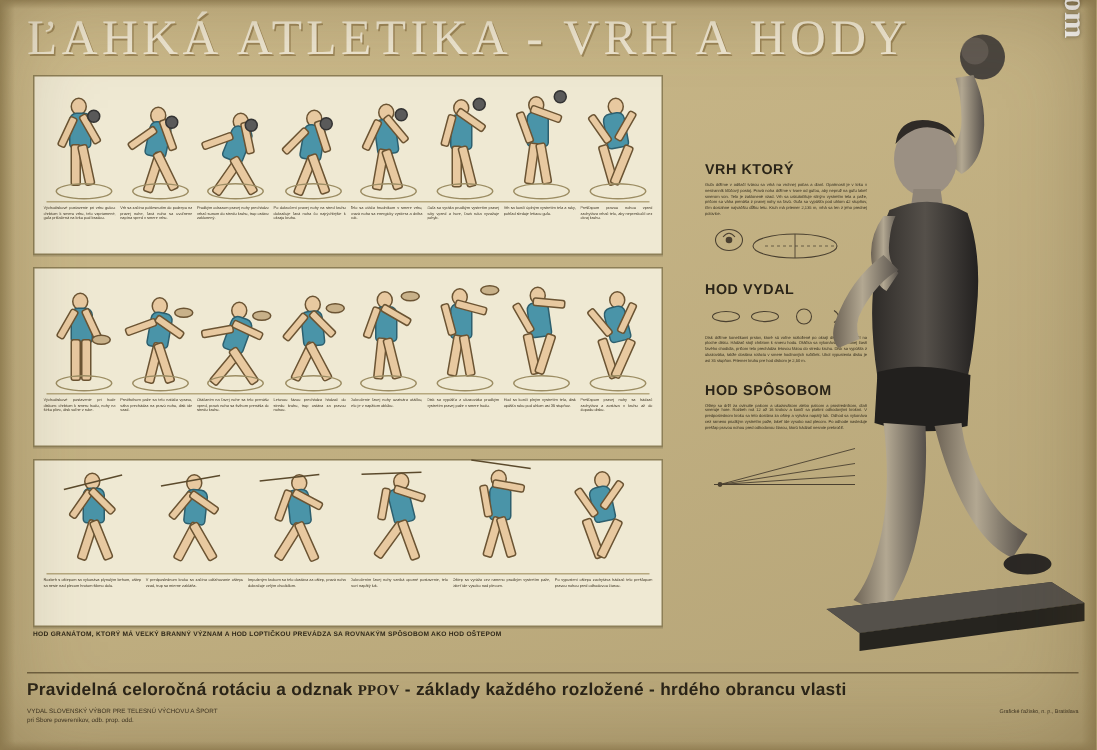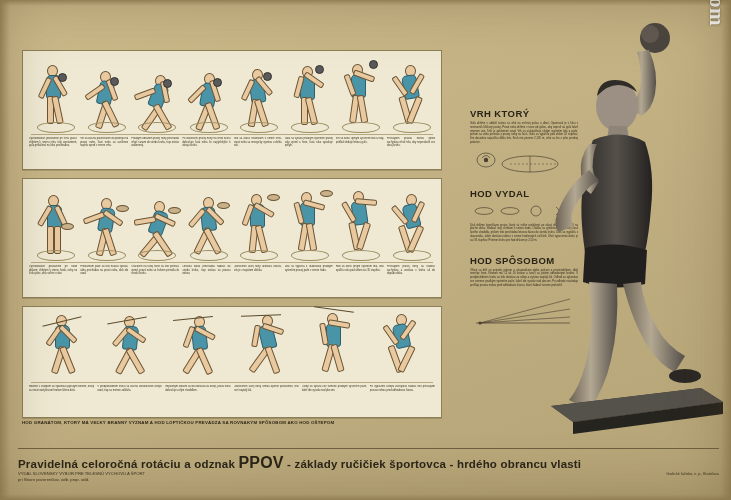--- a/index.html
+++ b/index.html
@@ -136,21 +136,21 @@
   }
   .banner-rule{
     position:absolute;left:0;right:0;top:0;height:1px;background:#6f6040;
   }
   .banner-main{
     position:absolute;left:0;top:6px;
     font-family:"Liberation Sans", sans-serif;
     font-weight:bold;font-size:11.5px;color:#2a2418;letter-spacing:.2px;
     white-space:nowrap;
   }
-  .banner-main .em{font-size:16px;}
+  .banner-main .em{font-size:10px;font-family:Liberation Serif, serif;}
   .banner-sub{
     position:absolute;left:0;top:23px;
     font-size:4.2px;line-height:1.5;color:#3a3120;
   }
   .banner-right{
     position:absolute;right:0;top:24px;
     font-size:3.6px;color:#3a3120;text-align:right;
   }
   
   .wm{
@@ -171,20 +171,21 @@
 </head>
 <body>
 
 <div class="poster">
 
   <div class="edge-t"></div>
   <div class="edge-l"></div>
   <div class="edge-r"></div>
   <div class="edge-b"></div>
 
+  <div class="title">ĽAHKÁ ATLETIKA - VRH A HODY</div>
 
   <div class="left-panel">
 
     <div class="strip s1">
       <div class="figrow">
         <div class="ground"></div>
 
         <div class="fig">
           <div class="head" style="left:14px;top:8px"></div>
           <div class="torso" style="left:13px;top:18px"></div>
@@ -550,21 +551,21 @@
 
       <path d="M6 386 l150 -18 l22 14 l-150 20 z" fill="#3a3733"></path>
       <path d="M6 386 l22 16 l150 -20 l-22 -14 z" fill="#55514b"></path>
       <path d="M28 402 l150 -20 l0 12 l-150 20 z" fill="#26241f"></path>
     </svg>
   </div>
 
   <div class="banner">
     <div class="banner-rule"></div>
     <div class="banner-main">
-      <span>Pravidelná celoročná rotáciu a odznak </span><span class="em">PPOV</span><span> - základy ručičiek športovca - hrdého obrancu vlasti</span>
+      <span>Pravidelná celoročná rotáciu a odznak </span><span class="em">PPOV</span><span> - základy každého rozložené - hrdého obrancu vlasti</span>
     </div>
     <div class="banner-sub">
       <div>VYDAL SLOVENSKÝ VÝBOR PRE TELESNÚ VÝCHOVU A ŠPORT</div>
       <div>pri Sbore povereníkov, odb. prop. odd.</div>
     </div>
     <div class="banner-right">Grafické ťažisko, n. p., Bratislava</div>
   </div>
 
   <div class="wm">
     

